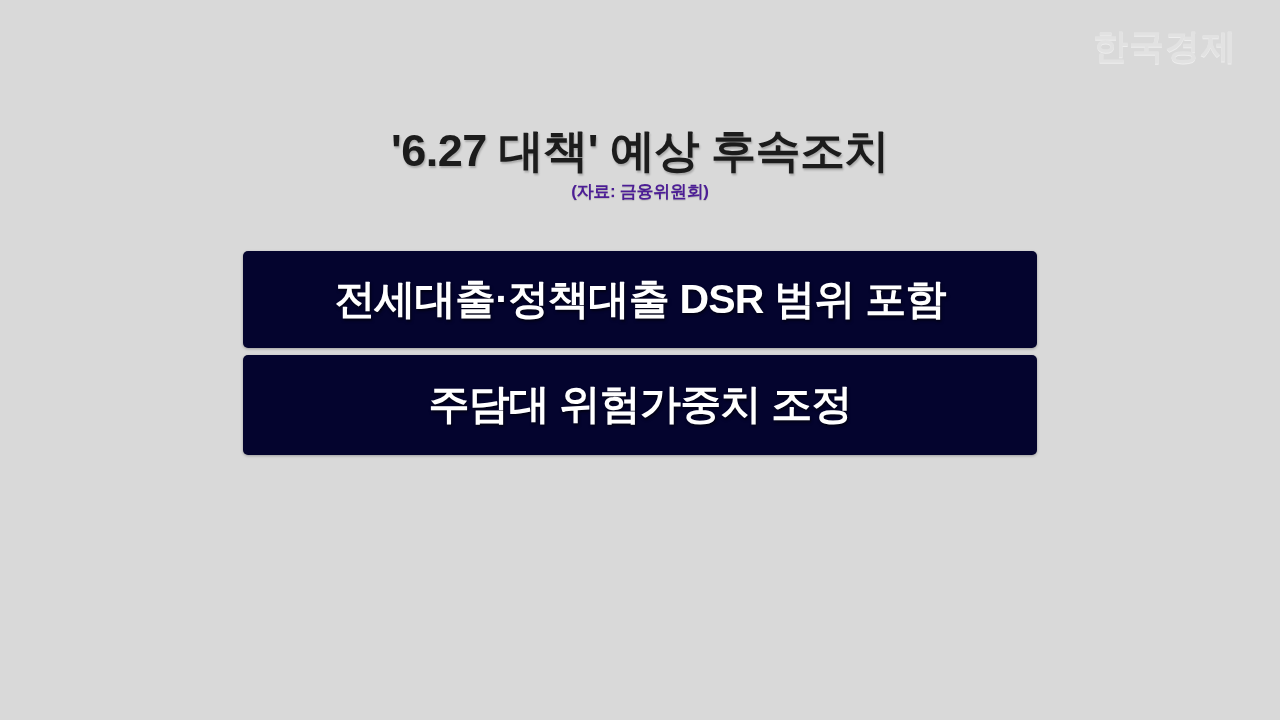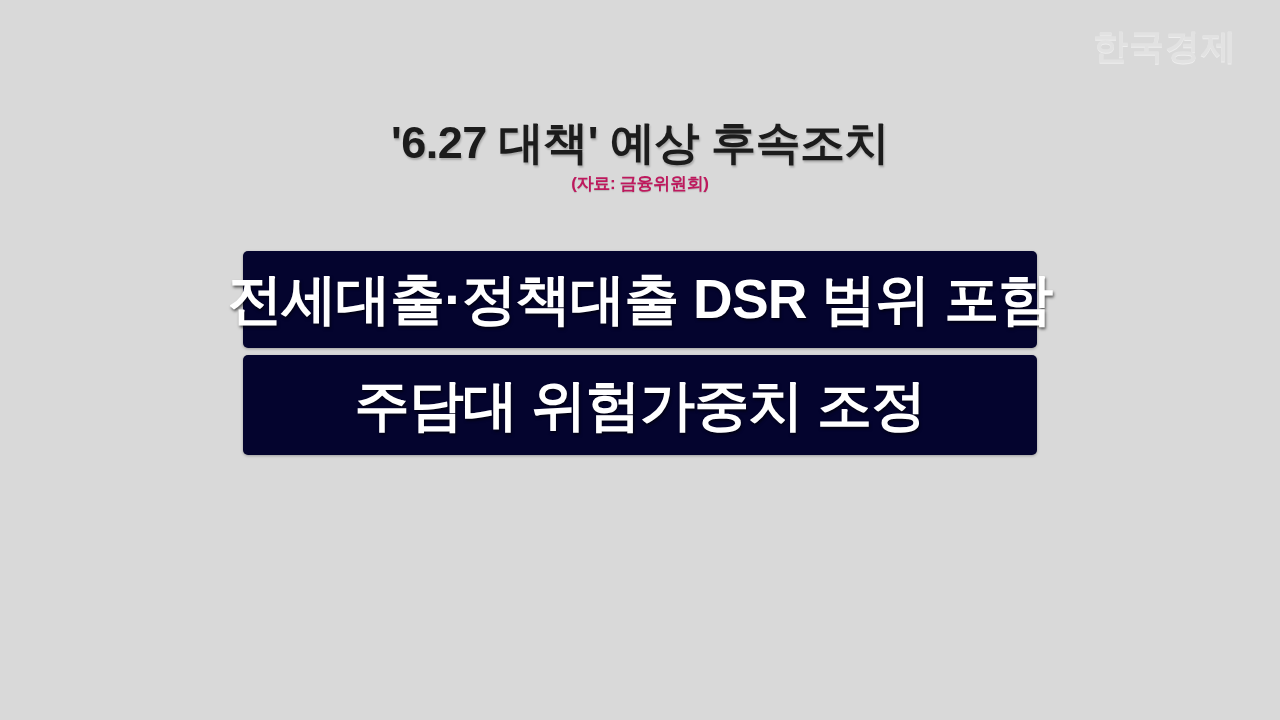--- a/index.html
+++ b/index.html
@@ -37,40 +37,40 @@
     color: #e2e2e2;
     line-height: 1;
     text-shadow: 0 1px 0 rgba(255,255,255,0.55);
     user-select: none;
   }
 
   
   .title-block {
     position: absolute;
     left: 0;
-    top: 118px;
+    top: 126px;
     width: 1280px;
     text-align: center;
   }
 
   .headline {
     font-size: 45px;
     font-weight: 800;
     color: #1c1c1c;
     letter-spacing: -0.5px;
     line-height: 1.12;
     margin: 0;
     text-shadow: 1px 2px 2px rgba(0,0,0,0.22);
   }
 
   .source {
     margin: 7px 0 0 0;
     font-size: 17px;
     font-weight: 600;
-    color: #be185d;
+    color: #4c1d95;
     letter-spacing: -0.3px;
     line-height: 1.1;
     text-shadow: 0 1px 1px rgba(0,0,0,0.14);
   }
 
   
   .panel-stack {
     position: absolute;
     left: 243px;
     top: 251px;
@@ -89,21 +89,21 @@
     justify-content: center;
     box-shadow: 0 1px 3px rgba(0,0,0,0.28);
   }
 
   .panel:last-child {
     height: 100px;
   }
 
   .panel-text {
     color: #ffffff;
-    font-size: 55px;
+    font-size: 41px;
     font-weight: 800;
     letter-spacing: -0.8px;
     line-height: 1.1;
     text-align: center;
     text-shadow: 1px 2px 3px rgba(0,0,0,0.6);
     white-space: nowrap;
   }
 </style>
 </head>
 <body>

